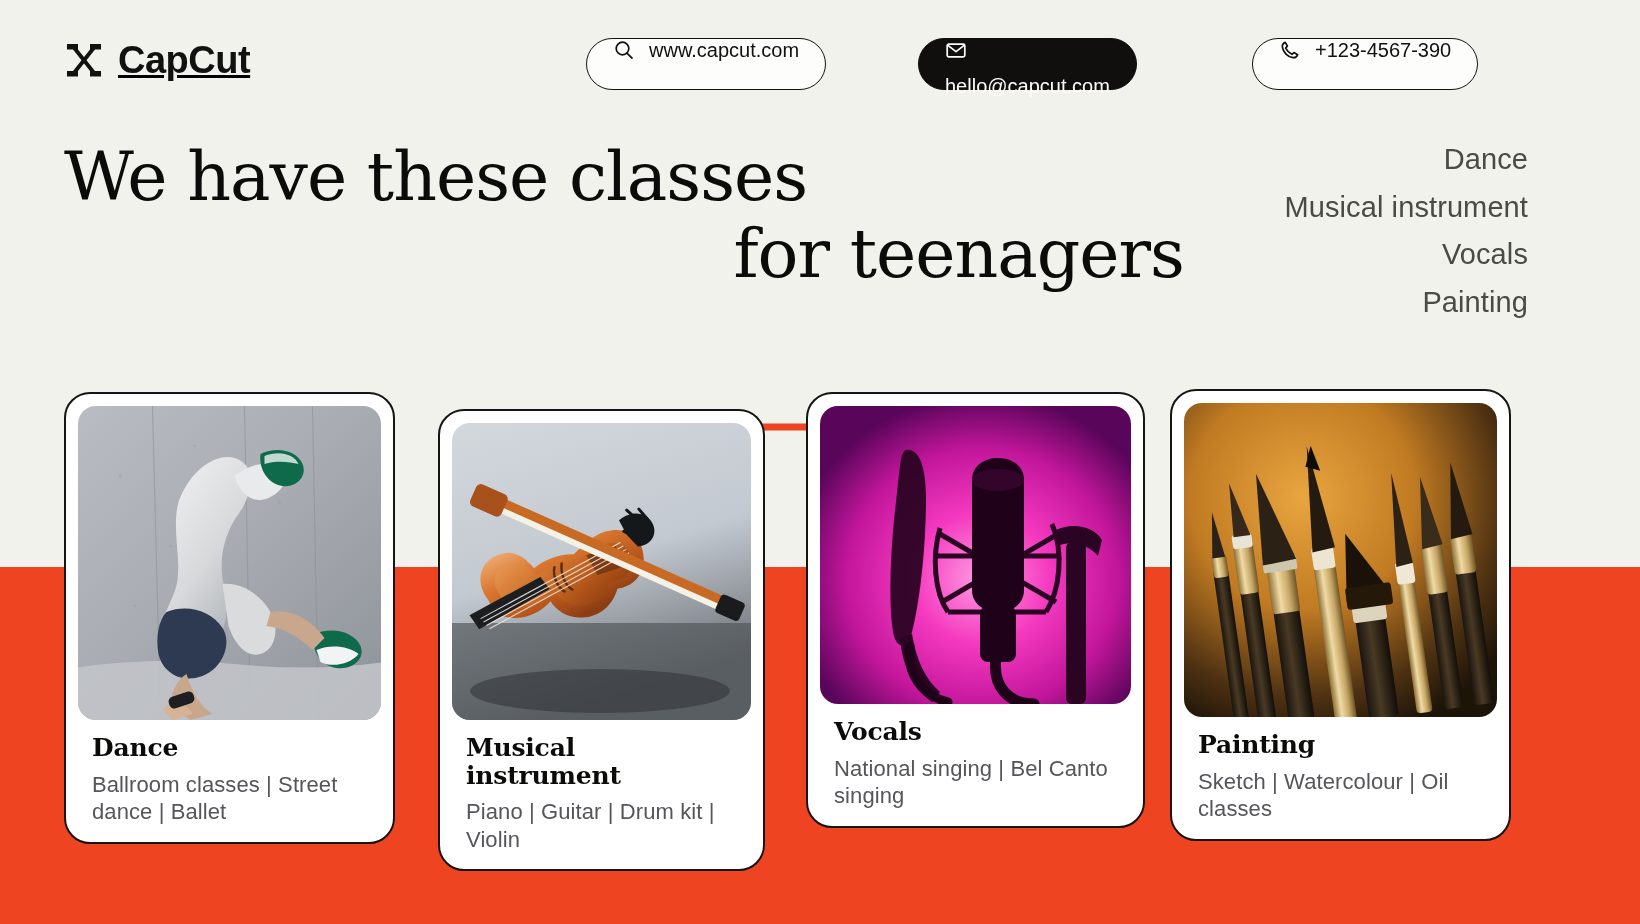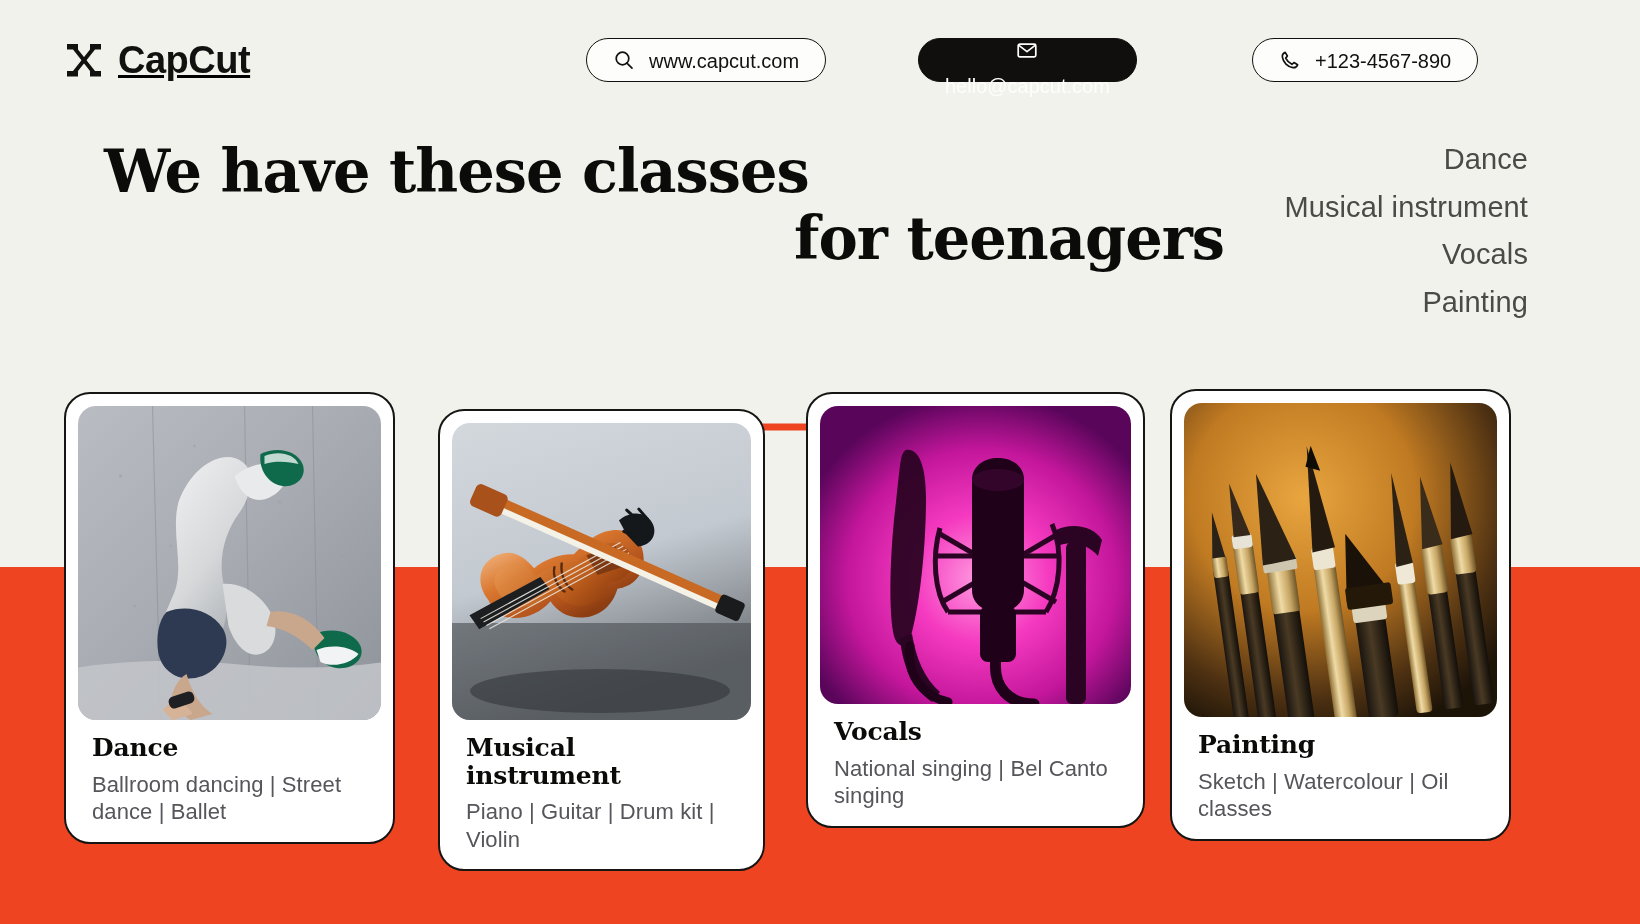--- a/index.html
+++ b/index.html
@@ -23,22 +23,22 @@
   .header { position:absolute; left:0; top:0; width:1640px; height:125px; }
   .brand { position:absolute; left:62px; top:38px; display:flex; align-items:center; gap:12px;text-decoration:underline; }
   .brand-mark { width:44px; height:44px; display:block; }
   .brand-name {
     font-family:"Liberation Sans", sans-serif;
     font-size:38px; font-weight:700; color:#111110; letter-spacing:-0.5px;
     line-height:1;
   }
 
   .pill {
-    position:absolute; top:38px; height:44px;
-    display:flex; align-items:center; gap:14px;
+    position:absolute; top:38px; height:52px;
+    display:flex; align-items:flex-start; gap:14px;
     padding:0 26px;
     border-radius:999px;
     font-size:20px;
     white-space:nowrap;
     border:1.6px solid #111110;
   }
   .pill.light { background:#fdfdfb; color:#111110; }
   .pill.dark  { background:#100f0e; color:#fdfdfb; border-color:#100f0e;flex-direction:column; }
   .pill-icon { width:22px; height:22px; flex:0 0 22px; display:block; }
   .pill-text { line-height:1; position:relative; top:1px; }
@@ -46,26 +46,25 @@
   #pill-web   { left:586px; }
   #pill-mail  { left:918px; }
   #pill-phone { left:1252px; }
 
   
   .hero { position:absolute; left:0; top:125px; width:1640px; height:250px; }
   .headline {
     position:absolute; left:64px; top:14px;
     width:1120px;
     font-family:"DejaVu Serif", "Liberation Serif", serif;
-    font-weight:700;
-    font-size:59px;
+    font-weight:400;
+    font-size:68px;
     line-height:1.13;
     letter-spacing:-1px;
     color:#0b0b0a;
-    margin-left:40px;
   }
   .headline .l2 { display:block;text-align:right; }
 
   .hero-arrow {
     position:absolute; left:726px; top:268px;
     width:175px; height:68px;
   }
 
   .categories {
     position:absolute; right:112px; top:16px;
@@ -162,21 +161,21 @@
       </span>
       <span class="pill-text">hello@capcut.com</span>
     </div>
 
     <div class="pill light" id="pill-phone">
       <span class="pill-icon">
         <svg viewBox="0 0 22 22" xmlns="http://www.w3.org/2000/svg">
           <path d="M6.2 3.4 C4.4 4.2 3.1 6.1 3.4 8.1 C4.2 13.4 8.6 17.8 13.9 18.6 C15.9 18.9 17.8 17.6 18.6 15.8 L15 13.6 L12.9 15.3 C10.6 14.2 7.8 11.4 6.7 9.1 L8.4 7 Z" fill="none" stroke="#111110" stroke-width="1.7" stroke-linejoin="round"></path>
         </svg>
       </span>
-      <span class="pill-text">+123-4567-890</span>
+      <span class="pill-text">+123-4567-390</span>
     </div>
   </div>
 
   <div class="hero">
     <h1 class="headline">
       <span>We have these classes</span>
       <span class="l2">for teenagers</span>
     </h1>
 
     <span class="hero-arrow">
@@ -244,21 +243,21 @@
           <path d="M190 50 C204 44 220 48 224 58 C216 56 202 54 190 58 Z" fill="#ffffff" opacity="0.75"></path>
 
           <path d="M240 228 C258 220 280 226 286 240 C291 253 278 264 262 262 C246 260 236 244 240 228 Z" fill="#0f6a4c"></path>
           <path d="M242 244 C256 238 274 240 284 248 C276 258 258 262 246 256 Z" fill="#f2f3f4"></path>
 
           <path d="M196 206 C216 202 238 214 250 232 L238 244 C224 230 208 222 192 220 Z" fill="#c9a78c"></path>
         </svg>
       </div>
       <div class="card-body">
         <div class="card-title">Dance</div>
-        <div class="card-sub">Ballroom dancing | Street dance | Ballet</div>
+        <div class="card-sub">Ballroom classes | Street dance | Ballet</div>
       </div>
     </div>
 
     <div class="card" id="card-music">
       <div class="card-photo">
         <svg viewBox="0 0 303 297" preserveAspectRatio="xMidYMid slice" xmlns="http://www.w3.org/2000/svg">
           <defs>
             <linearGradient id="bgV" x1="0" y1="0" x2="0.3" y2="1">
               <stop offset="0%" stop-color="#d3d8dd"></stop>
               <stop offset="55%" stop-color="#c3c9d0"></stop>

